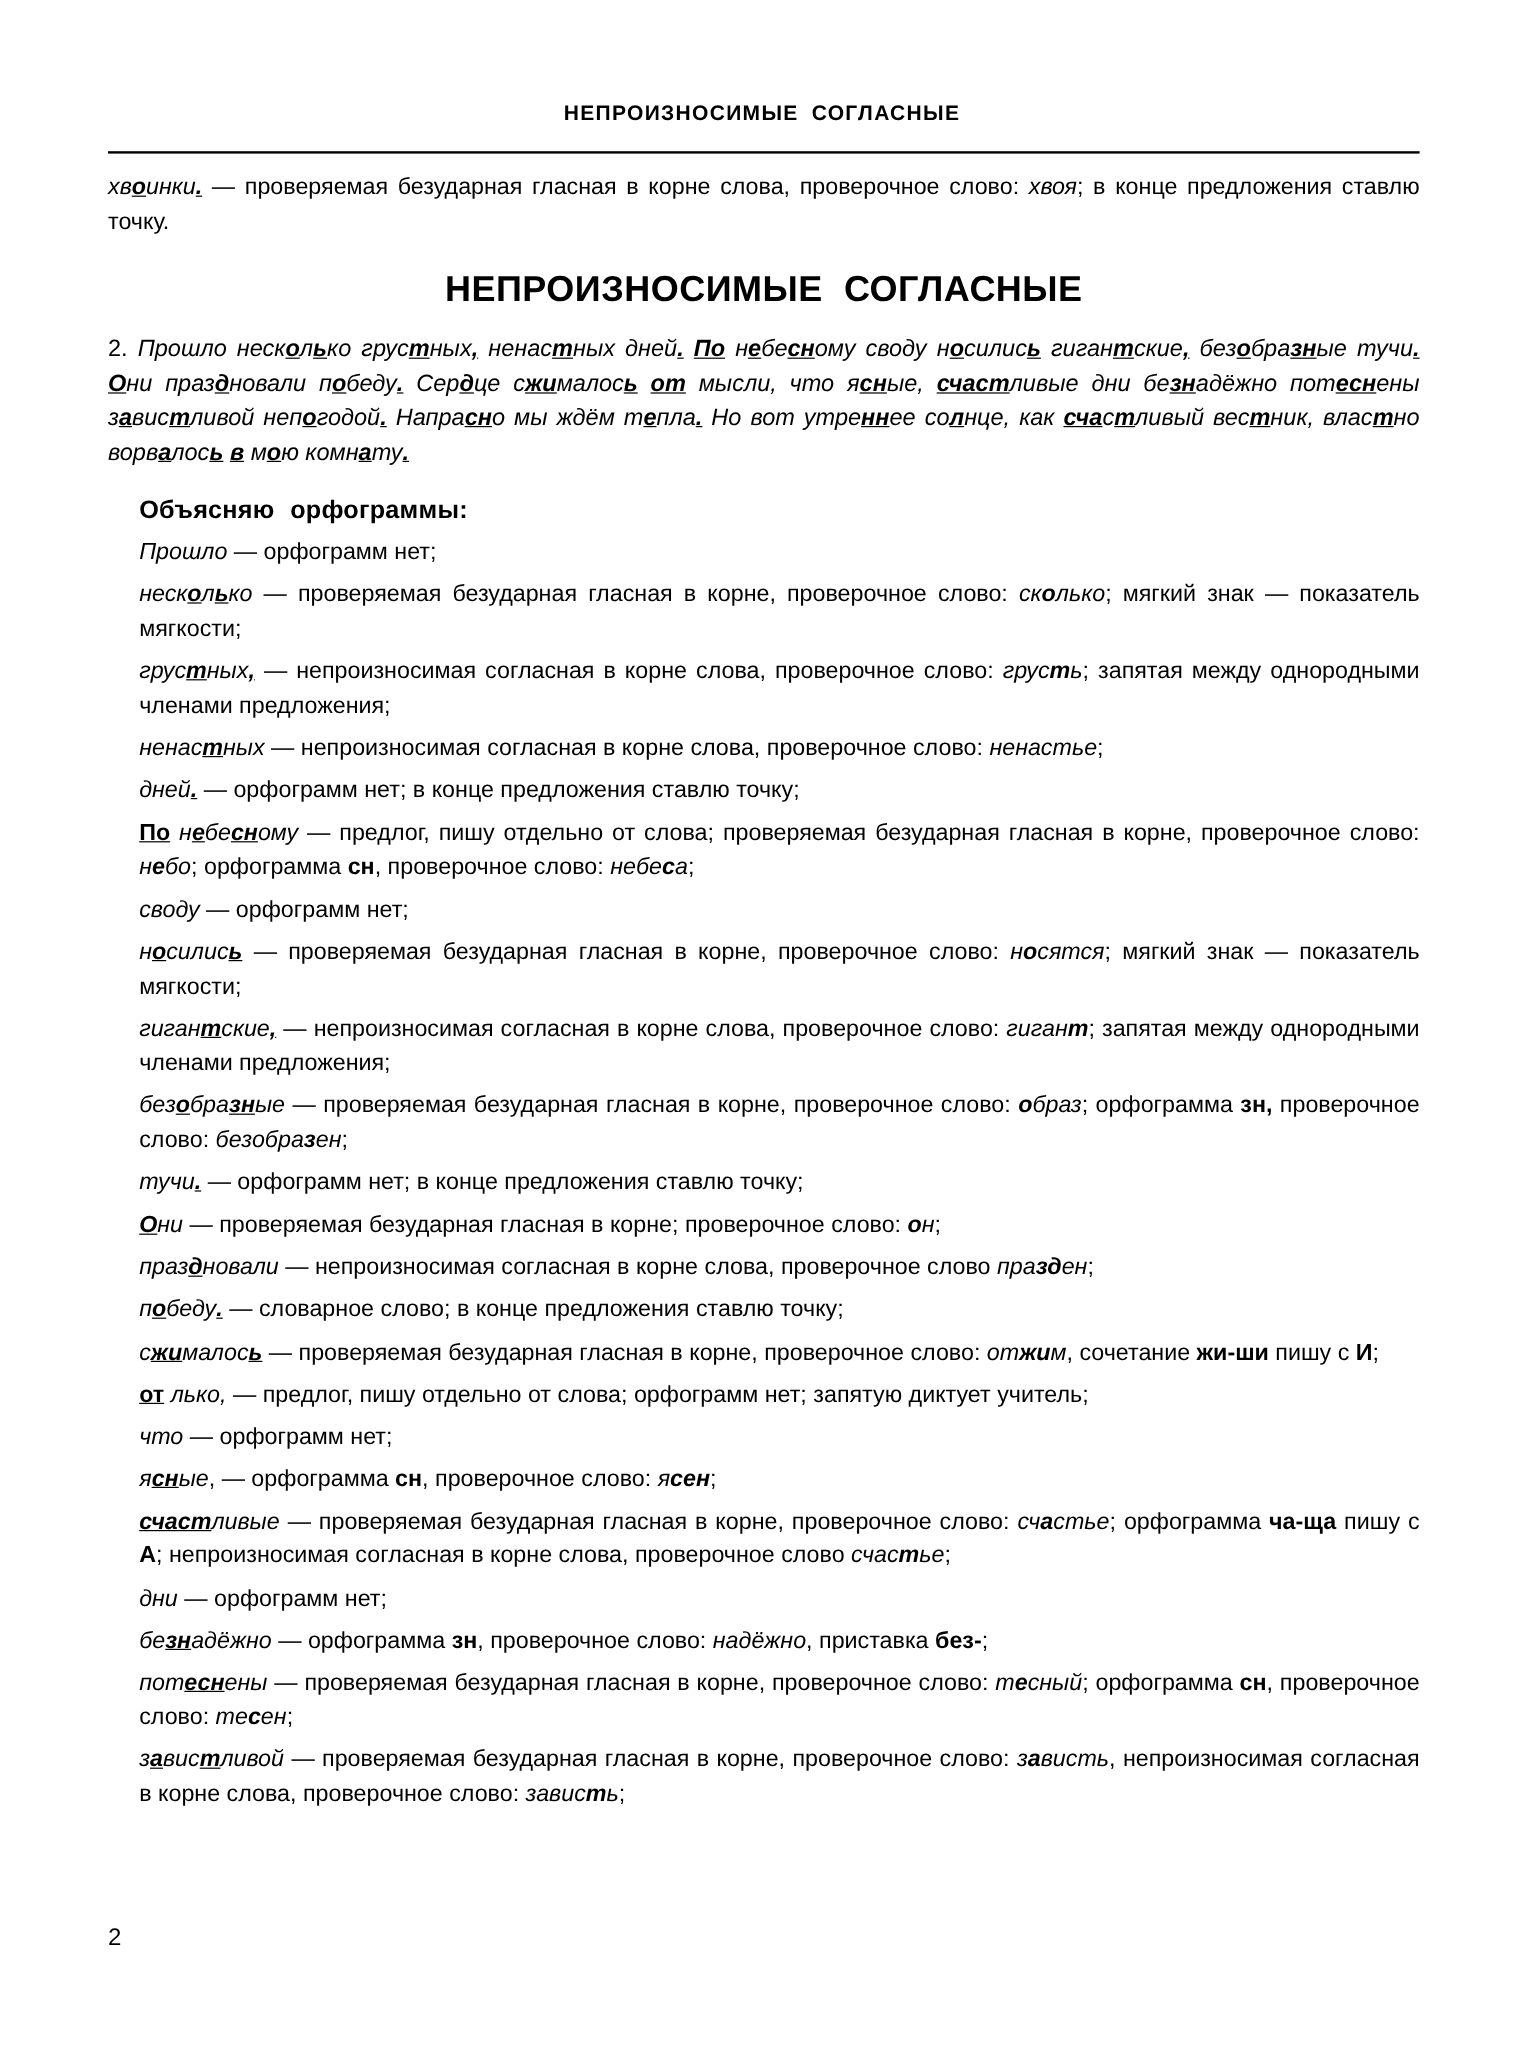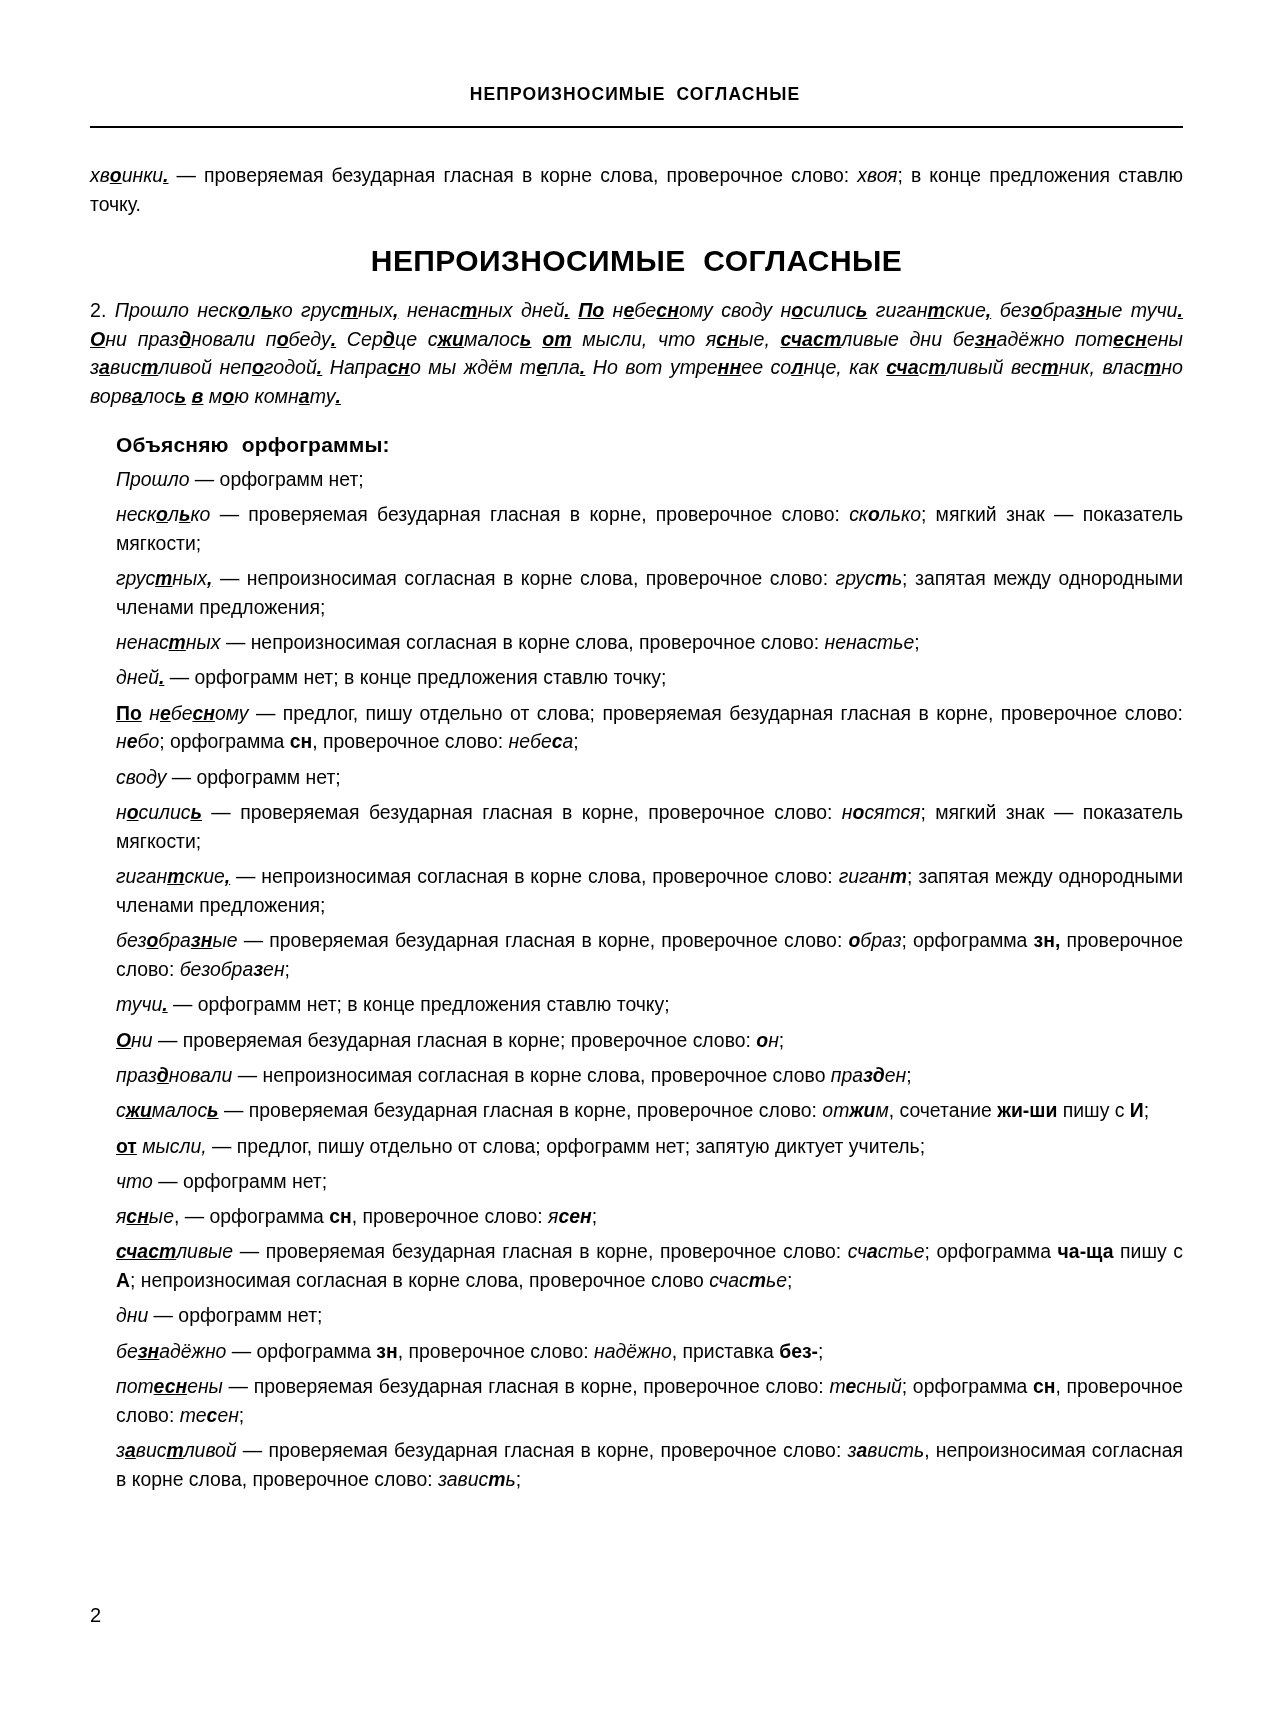--- a/index.html
+++ b/index.html
@@ -41,21 +41,20 @@
     height: 2px;
     background: #000;
   }
 
   
   .col {
     position: absolute;
     left: 90px;
     top: 142px;
     width: 1093px;
-    margin-top: 19px;
   }
 
   p.para {
     margin: 0;
     font-size: 19.4px;
     line-height: 28.6px;
     text-align: justify;
     text-justify: inter-word;
   }
 
@@ -161,25 +160,26 @@
       <li><i>гиган<b class="u">т</b>ские<b class="u">,</b></i> — непроизносимая согласная в корне слова, проверочное слово: <i>гиган<b>т</b></i>; запятая между однородными членами предложения;</li>
 
       <li><i>без<b class="u">о</b>бра<b class="bu">зн</b>ые</i> — проверяемая безударная гласная в корне, проверочное слово: <i><b>о</b>браз</i>; орфограмма <b>зн,</b> проверочное слово: <i>безобра<b>з</b>ен</i>;</li>
 
       <li><i>тучи<b class="u">.</b></i> — орфограмм нет; в конце предложения ставлю точку;</li>
 
       <li><i><b class="bu">О</b>ни</i> — проверяемая безударная гласная в корне; проверочное слово: <i><b>о</b>н</i>;</li>
 
       <li><i>праз<b class="u">д</b>новали</i> — непроизносимая согласная в корне слова, проверочное слово <i>пра<b>зд</b>ен</i>;</li>
 
+      <li><i>п<b class="u">о</b>беду<b class="u">.</b></i> — словарное слово; в конце предложения ставлю точку;</li>
 
 
       <li><i>с<b class="bu">жи</b>малос<b class="u">ь</b></i> — проверяемая безударная гласная в корне, проверочное слово: <i>от<b>жи</b>м</i>, сочетание <b>жи-ши</b> пишу с <b>И</b>;</li>
 
-      <li><b class="bu">от</b> <i>мысли,</i> — предлог, пишу отдельно от слова; орфограмм нет; запятую диктует учитель;</li>
+      <li><b class="bu">от</b> <i>лько,</i> — предлог, пишу отдельно от слова; орфограмм нет; запятую диктует учитель;</li>
 
       <li><i>что</i> — орфограмм нет;</li>
 
       <li><i>я<b class="bu">сн</b>ые</i>, — орфограмма <b>сн</b>, проверочное слово: <i>я<b>сен</b></i>;</li>
 
       <li><i><b class="bu">счаст</b>ливые</i> — проверяемая безударная гласная в корне, проверочное слово: <i>сч<b>а</b>стье</i>; орфограмма <b>ча-ща</b> пишу с <b>А</b>; непроизносимая согласная в корне слова, проверочное слово <i>счас<b>т</b>ье</i>;</li>
 
       <li><i>дни</i> — орфограмм нет;</li>
 
       <li><i>бе<b class="bu">зн</b>адёжно</i> — орфограмма <b>зн</b>, проверочное слово: <i>надёжно</i>, приставка <b>без-</b>;</li>

